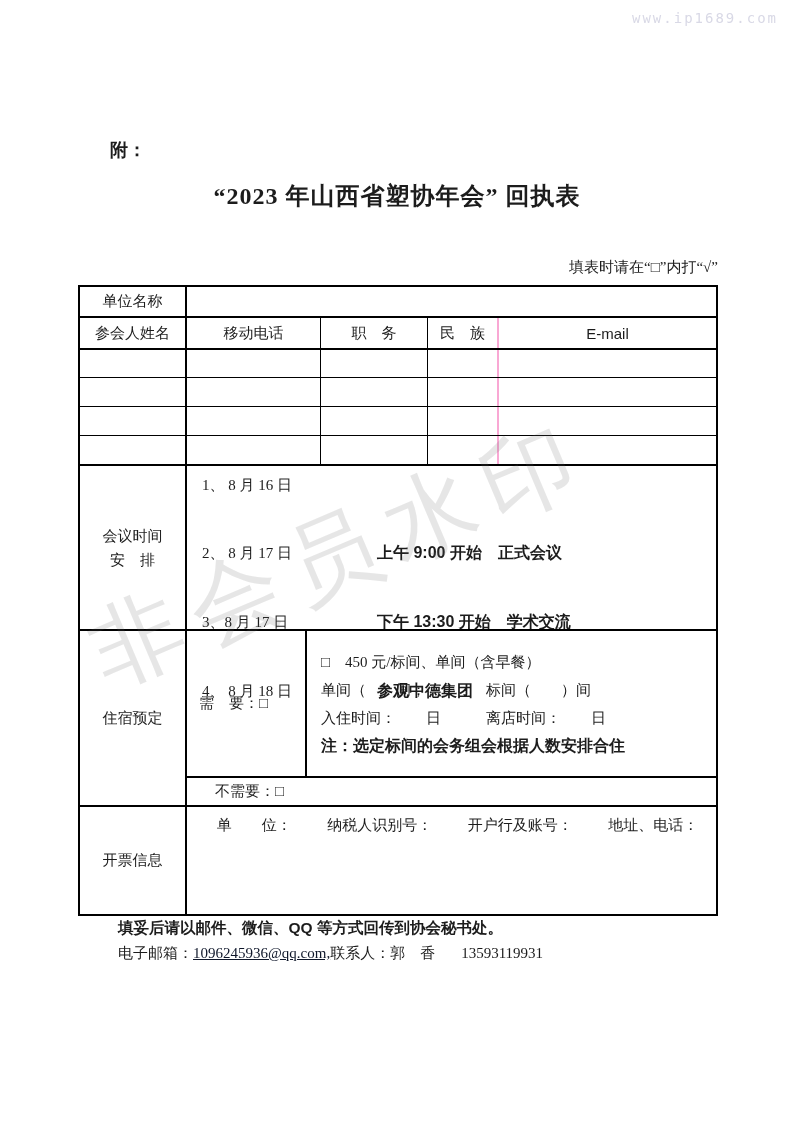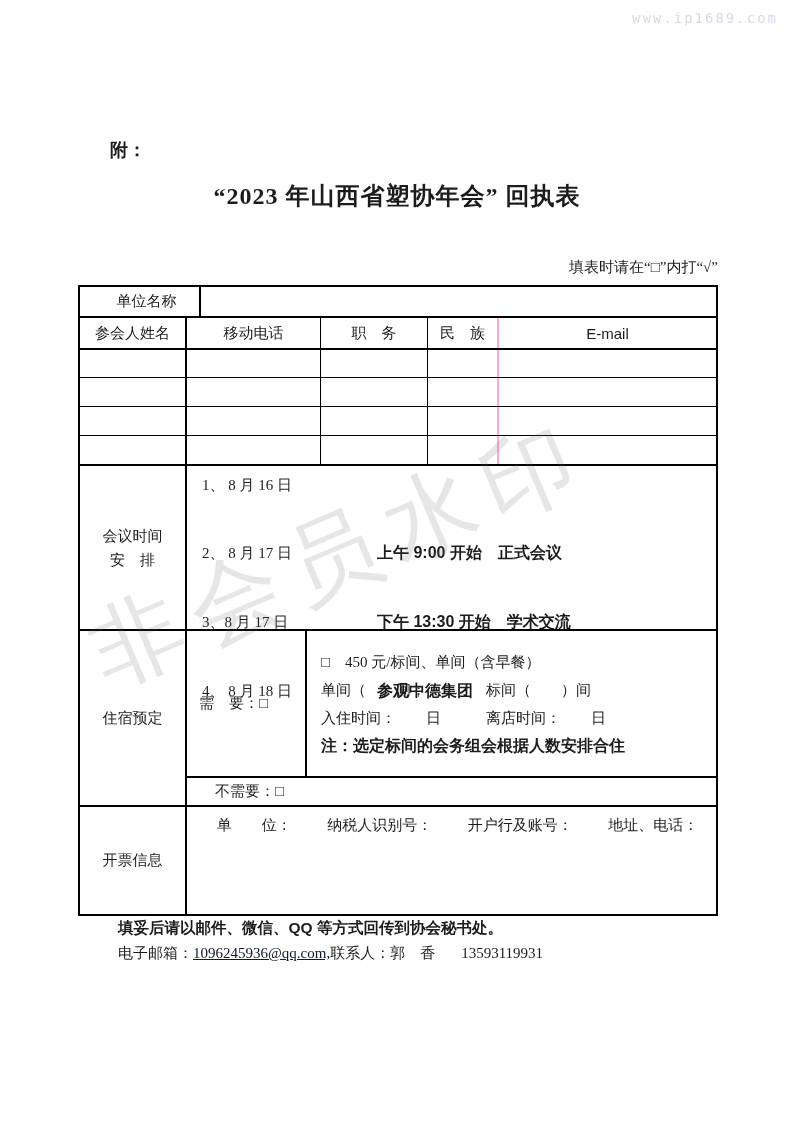--- a/index.html
+++ b/index.html
@@ -33,21 +33,21 @@
   }
   .row { display:flex; }
   .c { display:flex; align-items:center; justify-content:center; }
   .c1 { width:107px; border-right:2px solid #000; }
   .c2 { width:134px; border-right:1px solid #000; }
   .c3 { width:107px; border-right:1px solid #000; }
   .c4 { width:71px;  border-right:2px solid #f9a8d4; }
   .c5 { flex:1; }
   .bt1 { border-top:1px solid #000; }
   .bt2 { border-top:2px solid #000; }
-  .r-unit { height:29px;margin-left:14px; }
+  .r-unit { height:29px; }
   .r-head { height:32px; }
   .r-empty { height:29px; }
   .email-head { font-family:"Liberation Sans","DejaVu Sans",sans-serif; font-size:15px; }
   .r-schedule { height:165px; }
   .sched-body {
     flex:1; display:flex; flex-direction:column; justify-content:space-around;
     padding:10px 4px 10px 15px;
     gap:48px;
   }
   .sched-line { display:flex; align-items:baseline; white-space:nowrap; }

